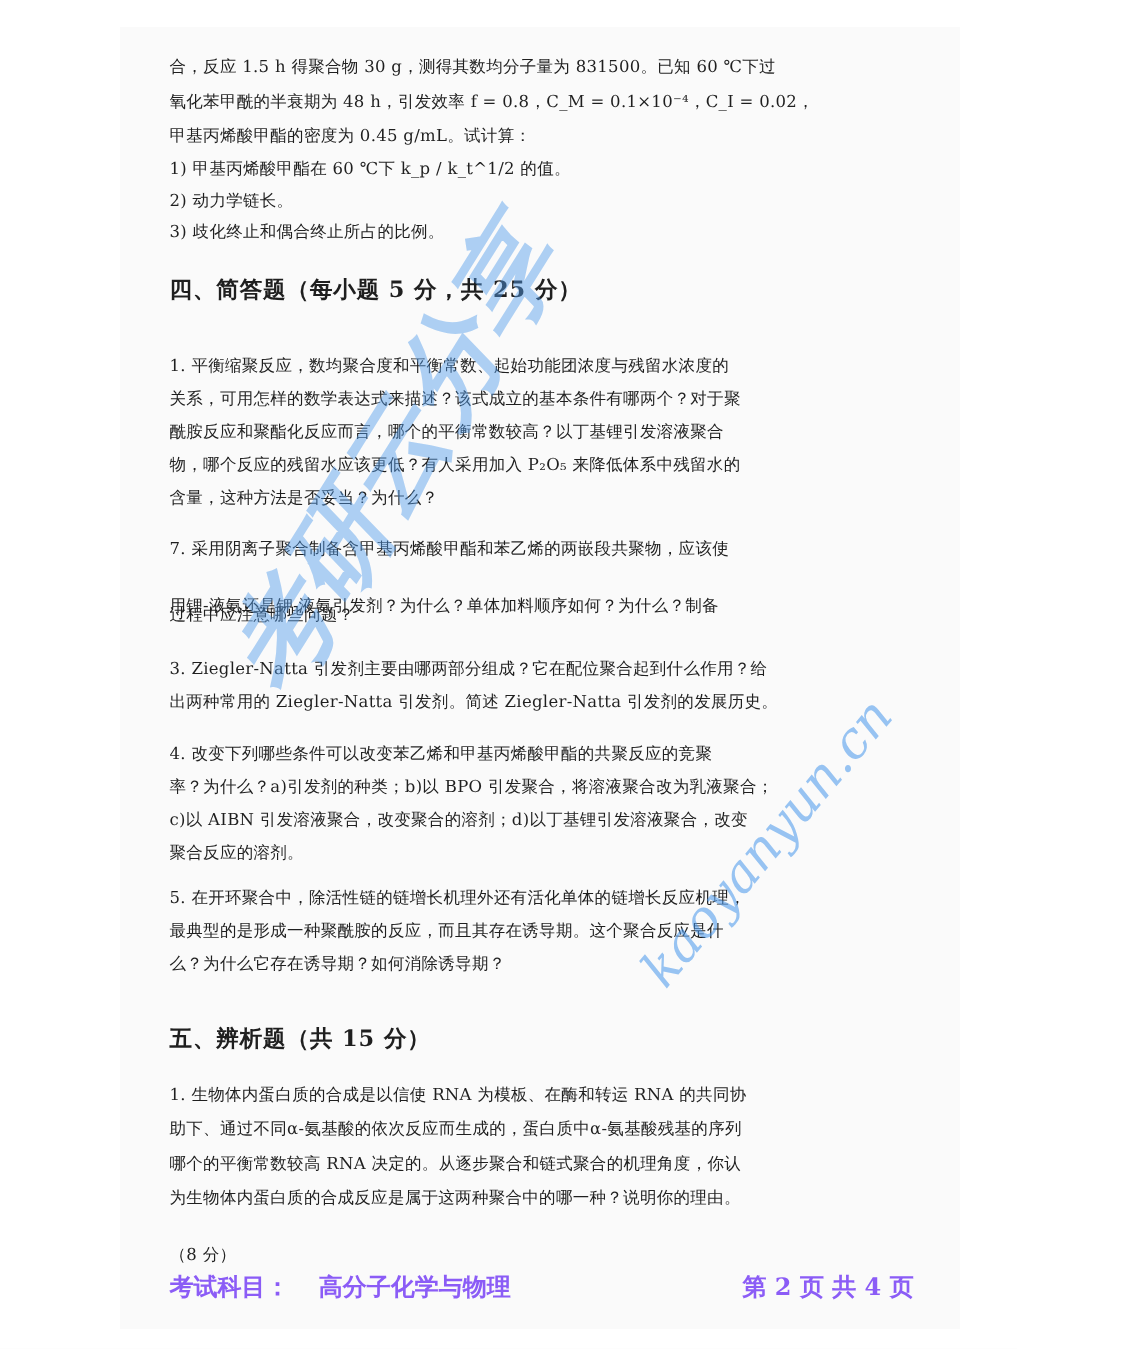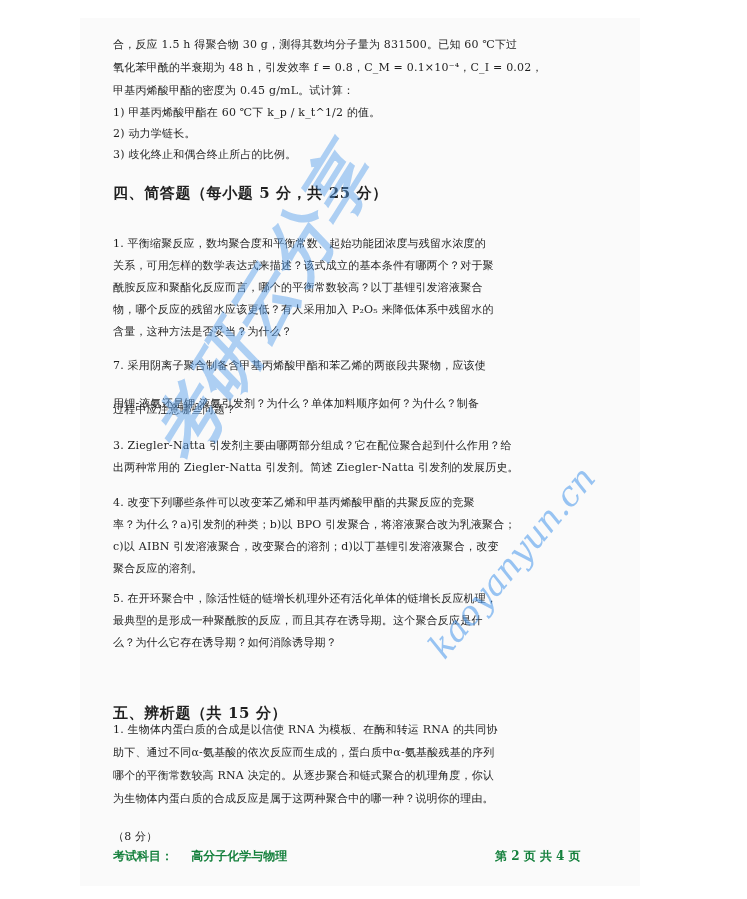--- a/index.html
+++ b/index.html
@@ -7,21 +7,21 @@
     width: 747px; height: 899px; background: #ffffff; position: relative; overflow: hidden;
     font-family: "DejaVu Serif", "Liberation Serif", serif; color: #1f1f1f;
   }
   .page-tint {
     position: absolute; left: 80px; top: 18px; width: 560px; height: 868px;
     background: #fafafa;
   }
   .content { position: absolute; left: 113px; top: 0; width: 520px; }
   .line { position: absolute; left: 0; white-space: nowrap; font-size: 11px; line-height: 18px; letter-spacing: 0.2px; }
   .section-title { position: absolute; left: 0; font-size: 15px; font-weight: bold; white-space: nowrap; letter-spacing: 0.6px; }
-  .footer { position: absolute; font-size: 12px; white-space: nowrap; font-weight: bold; color: #15803d; }
+  .footer { position: absolute; font-size: 16px; white-space: nowrap; font-weight: bold; color: #8b5cf6; }
   .watermark {
     position: absolute; color: rgba(70,150,235,0.55); font-family: "DejaVu Serif", serif;
     white-space: nowrap; pointer-events: none; font-style: italic;
   }
 </style>
 </head>
 <body>
 
 <div class="page-tint"></div>
 
@@ -63,21 +63,21 @@
     <div class="line" style="top:538px">c)以 AIBN 引发溶液聚合，改变聚合的溶剂；d)以丁基锂引发溶液聚合，改变</div>
     <div class="line" style="top:560px">聚合反应的溶剂。</div>
   </div>
 
   <div>
     <div class="line" style="top:590px">5. 在开环聚合中，除活性链的链增长机理外还有活化单体的链增长反应机理，</div>
     <div class="line" style="top:612px">最典型的是形成一种聚酰胺的反应，而且其存在诱导期。这个聚合反应是什</div>
     <div class="line" style="top:634px">么？为什么它存在诱导期？如何消除诱导期？</div>
   </div>
 
-  <div class="section-title" style="top:704px">五、辨析题（共 15 分）</div>
+  <div class="section-title" style="top:683px">五、辨析题（共 15 分）</div>
 
   <div>
     <div class="line" style="top:721px">1. 生物体内蛋白质的合成是以信使 RNA 为模板、在酶和转运 RNA 的共同协</div>
     <div class="line" style="top:744px">助下、通过不同α-氨基酸的依次反应而生成的，蛋白质中α-氨基酸残基的序列</div>
     <div class="line" style="top:767px">哪个的平衡常数较高 RNA 决定的。从逐步聚合和链式聚合的机理角度，你认</div>
     <div class="line" style="top:790px">为生物体内蛋白质的合成反应是属于这两种聚合中的哪一种？说明你的理由。</div>
     <div class="line" style="top:828px">（8 分）</div>
   </div>
 
   <div class="footer" style="left:0; top:848px">

